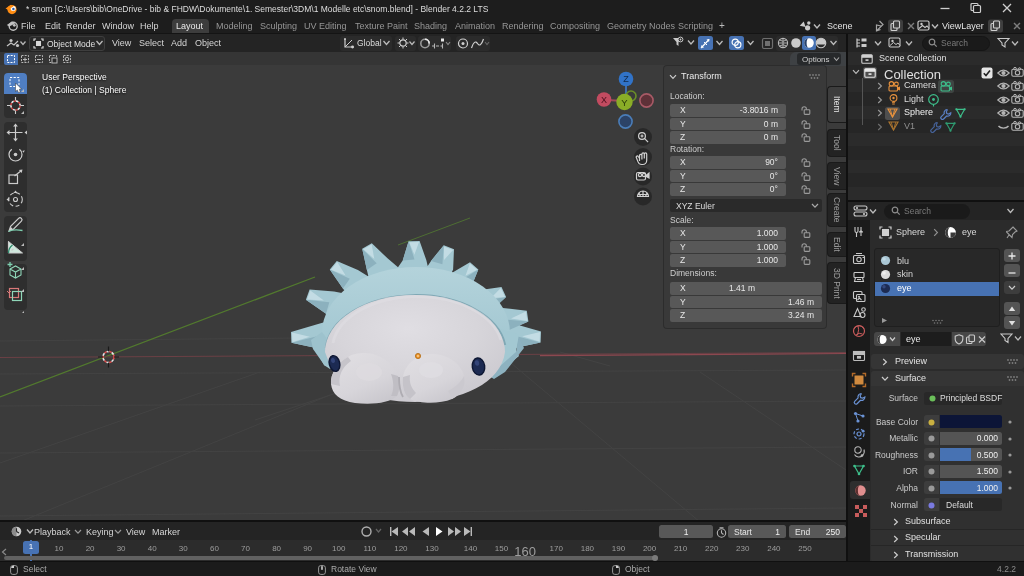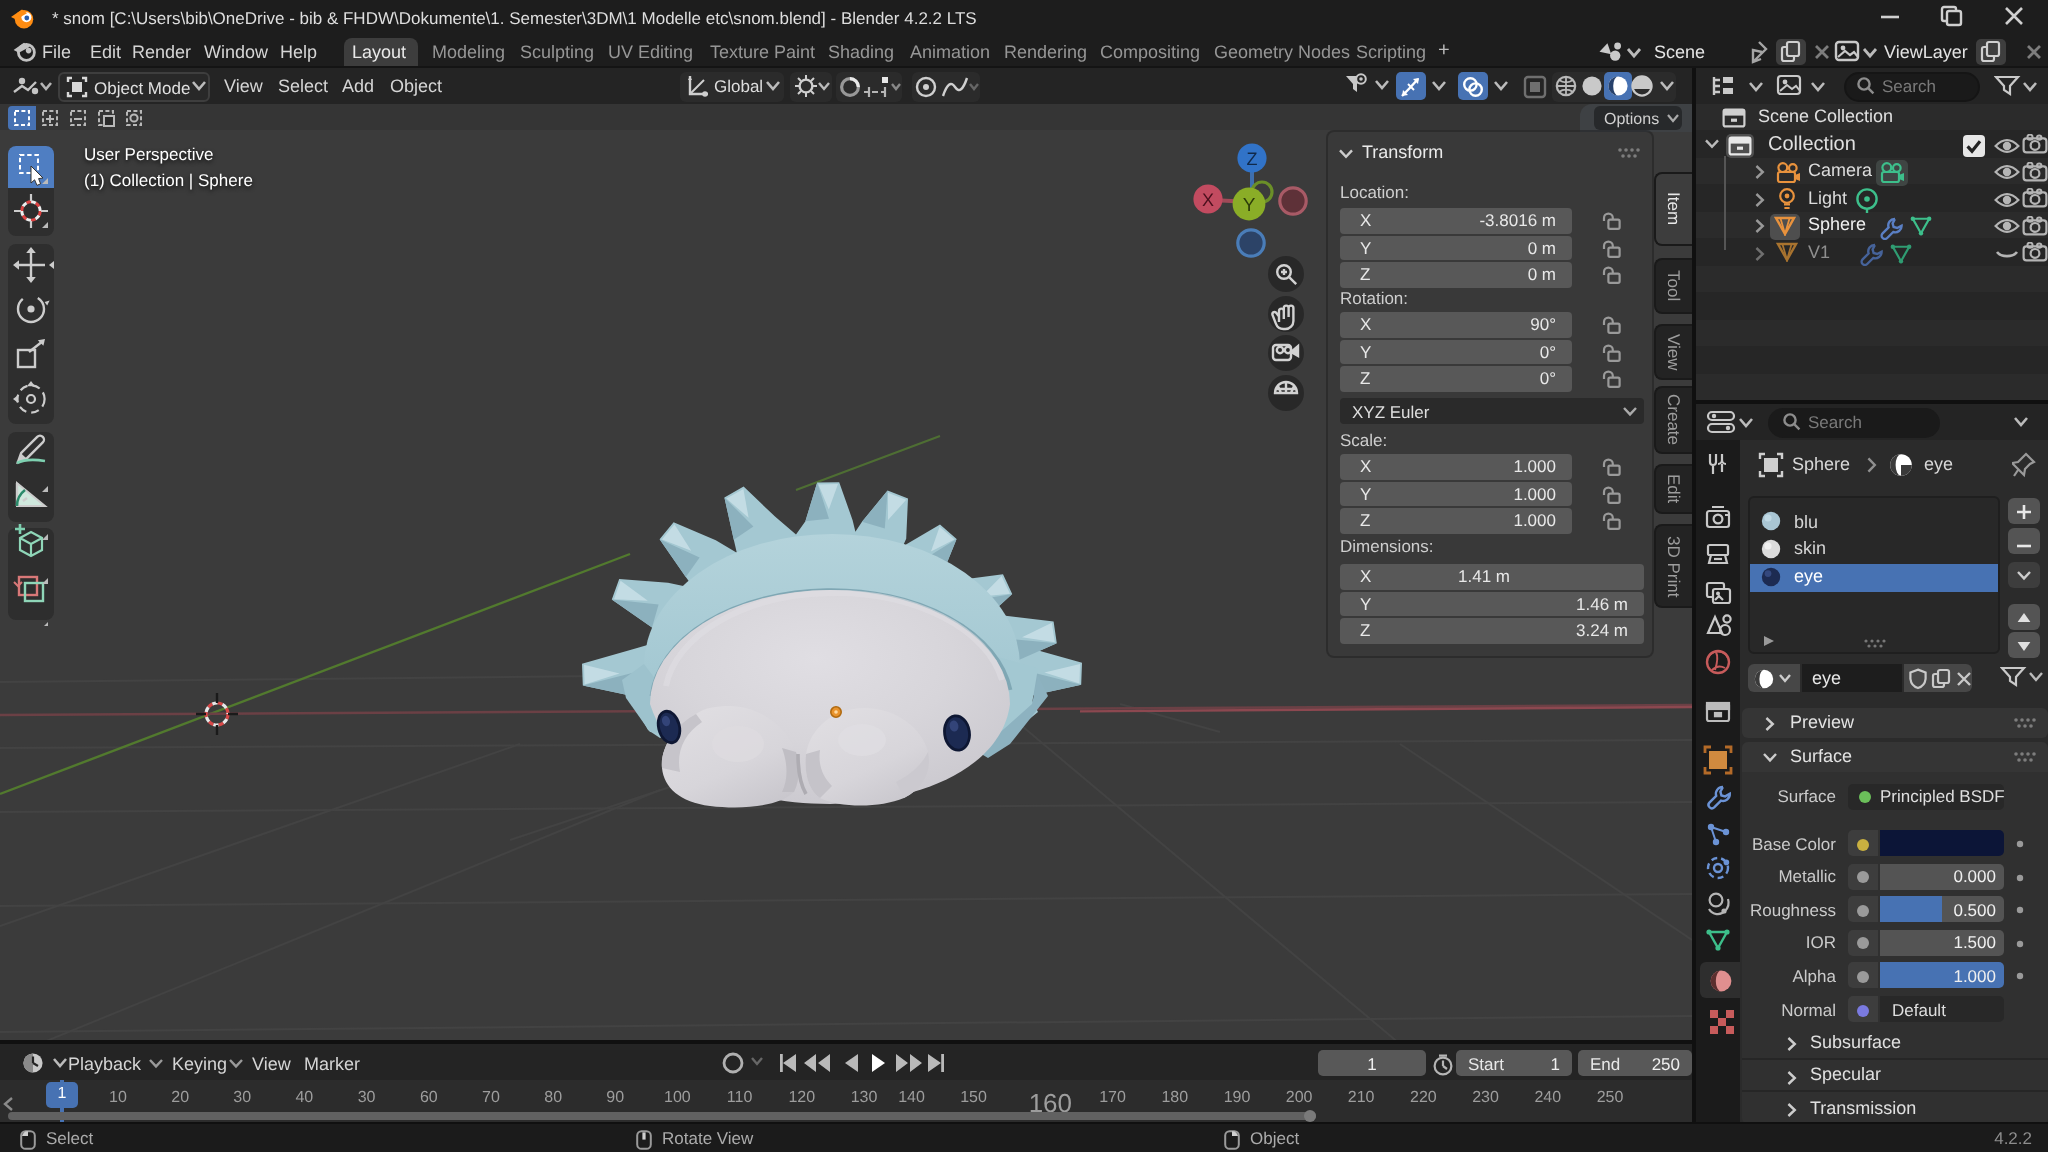--- a/index.html
+++ b/index.html
@@ -556,21 +556,21 @@
 <div class="t" style="left:879px;top:53px;font-size:9px;color:#e0e0e0">Scene Collection</div>
 <svg class="ab" style="left:852px;top:69px" width="8" height="6" viewBox="0 0 8 6">
       <path d="M1 1.2 l3 3.2 3-3.2" fill="none" stroke="#bbb" stroke-width="1.2"></path>
     </svg>
 <div class="ab" style="left:863px;top:66.5px;width:14px;height:12.5px;background:#4e4e4e;border-radius:2.5px"></div>
 <svg class="ab" style="left:864px;top:67.5px" width="12" height="10" viewBox="0 0 12 10">
       <rect x="0.8" y="0.8" width="10.4" height="8.4" rx="1" fill="none" stroke="#e8e8e8" stroke-width="1.1"></rect>
       <rect x="0.8" y="0.8" width="10.4" height="3" fill="#e8e8e8"></rect>
       <rect x="4.5" y="5.3" width="3" height="1.6" fill="#e8e8e8"></rect>
     </svg>
-<div class="t" style="left:884px;top:66.5px;font-size:10px;color:#e0e0e0">Collection</div>
+<div class="t" style="left:884px;top:66.5px;font-size:13px;color:#e0e0e0">Collection</div>
 <svg class="ab" style="left:981px;top:66.5px" width="12" height="12" viewBox="0 0 12 12">
       <rect x="0.5" y="0.5" width="11" height="11" rx="2" fill="#e6e6e6"></rect>
       <path d="M2.8 6.2 l2.2 2.4 4-5" fill="none" stroke="#222" stroke-width="1.6"></path>
     </svg>
 <svg class="ab" style="left:997px;top:67.5px" width="13" height="10" viewBox="0 0 13 10">
       <path d="M0.8 5 Q6.5 -0.8 12.2 5 Q6.5 10.8 0.8 5 Z" fill="none" stroke="#b5b5b5" stroke-width="1.1"></path>
       <circle cx="6.5" cy="5" r="2.1" fill="#b5b5b5"></circle>
     </svg>
 <svg class="ab" style="left:1011px;top:67px" width="13" height="10" viewBox="0 0 13 10">
       <rect x="0.8" y="2.2" width="11.4" height="7" rx="1.4" fill="none" stroke="#b5b5b5" stroke-width="1.1"></rect>
@@ -1035,22 +1035,22 @@
 <div class="t" style="left:138.2px;top:543.5px;width:28px;text-align:center;font-size:8px;color:#9d9d9d">40</div>
 <div class="t" style="left:169.3px;top:543.5px;width:28px;text-align:center;font-size:8px;color:#9d9d9d">30</div>
 <div class="t" style="left:200.4px;top:543.5px;width:28px;text-align:center;font-size:8px;color:#9d9d9d">60</div>
 <div class="t" style="left:231.5px;top:543.5px;width:28px;text-align:center;font-size:8px;color:#9d9d9d">70</div>
 <div class="t" style="left:262.6px;top:543.5px;width:28px;text-align:center;font-size:8px;color:#9d9d9d">80</div>
 <div class="t" style="left:293.6px;top:543.5px;width:28px;text-align:center;font-size:8px;color:#9d9d9d">90</div>
 <div class="t" style="left:324.7px;top:543.5px;width:28px;text-align:center;font-size:8px;color:#9d9d9d">100</div>
 <div class="t" style="left:355.8px;top:543.5px;width:28px;text-align:center;font-size:8px;color:#9d9d9d">110</div>
 <div class="t" style="left:386.9px;top:543.5px;width:28px;text-align:center;font-size:8px;color:#9d9d9d">120</div>
 <div class="t" style="left:418.0px;top:543.5px;width:28px;text-align:center;font-size:8px;color:#9d9d9d">130</div>
-<div class="t" style="left:449.1px;top:543.5px;width:28px;text-align:left;font-size:8px;color:#9d9d9d">140</div>
-<div class="t" style="left:480.1px;top:543.5px;width:28px;text-align:left;font-size:8px;color:#9d9d9d">150</div>
+<div class="t" style="left:449.1px;top:543.5px;width:28px;text-align:right;font-size:8px;color:#9d9d9d">140</div>
+<div class="t" style="left:480.1px;top:543.5px;width:28px;text-align:right;font-size:8px;color:#9d9d9d">150</div>
 <div class="t" style="left:511.2px;top:543.5px;width:28px;text-align:center;font-size:13px;color:#9d9d9d">160</div>
 <div class="t" style="left:542.3px;top:543.5px;width:28px;text-align:center;font-size:8px;color:#9d9d9d">170</div>
 <div class="t" style="left:573.4px;top:543.5px;width:28px;text-align:center;font-size:8px;color:#9d9d9d">180</div>
 <div class="t" style="left:604.5px;top:543.5px;width:28px;text-align:center;font-size:8px;color:#9d9d9d">190</div>
 <div class="t" style="left:635.6px;top:543.5px;width:28px;text-align:center;font-size:8px;color:#9d9d9d">200</div>
 <div class="t" style="left:666.6px;top:543.5px;width:28px;text-align:center;font-size:8px;color:#9d9d9d">210</div>
 <div class="t" style="left:697.7px;top:543.5px;width:28px;text-align:center;font-size:8px;color:#9d9d9d">220</div>
 <div class="t" style="left:728.8px;top:543.5px;width:28px;text-align:center;font-size:8px;color:#9d9d9d">230</div>
 <div class="t" style="left:759.9px;top:543.5px;width:28px;text-align:center;font-size:8px;color:#9d9d9d">240</div>
 <div class="t" style="left:791.0px;top:543.5px;width:28px;text-align:center;font-size:8px;color:#9d9d9d">250</div>

